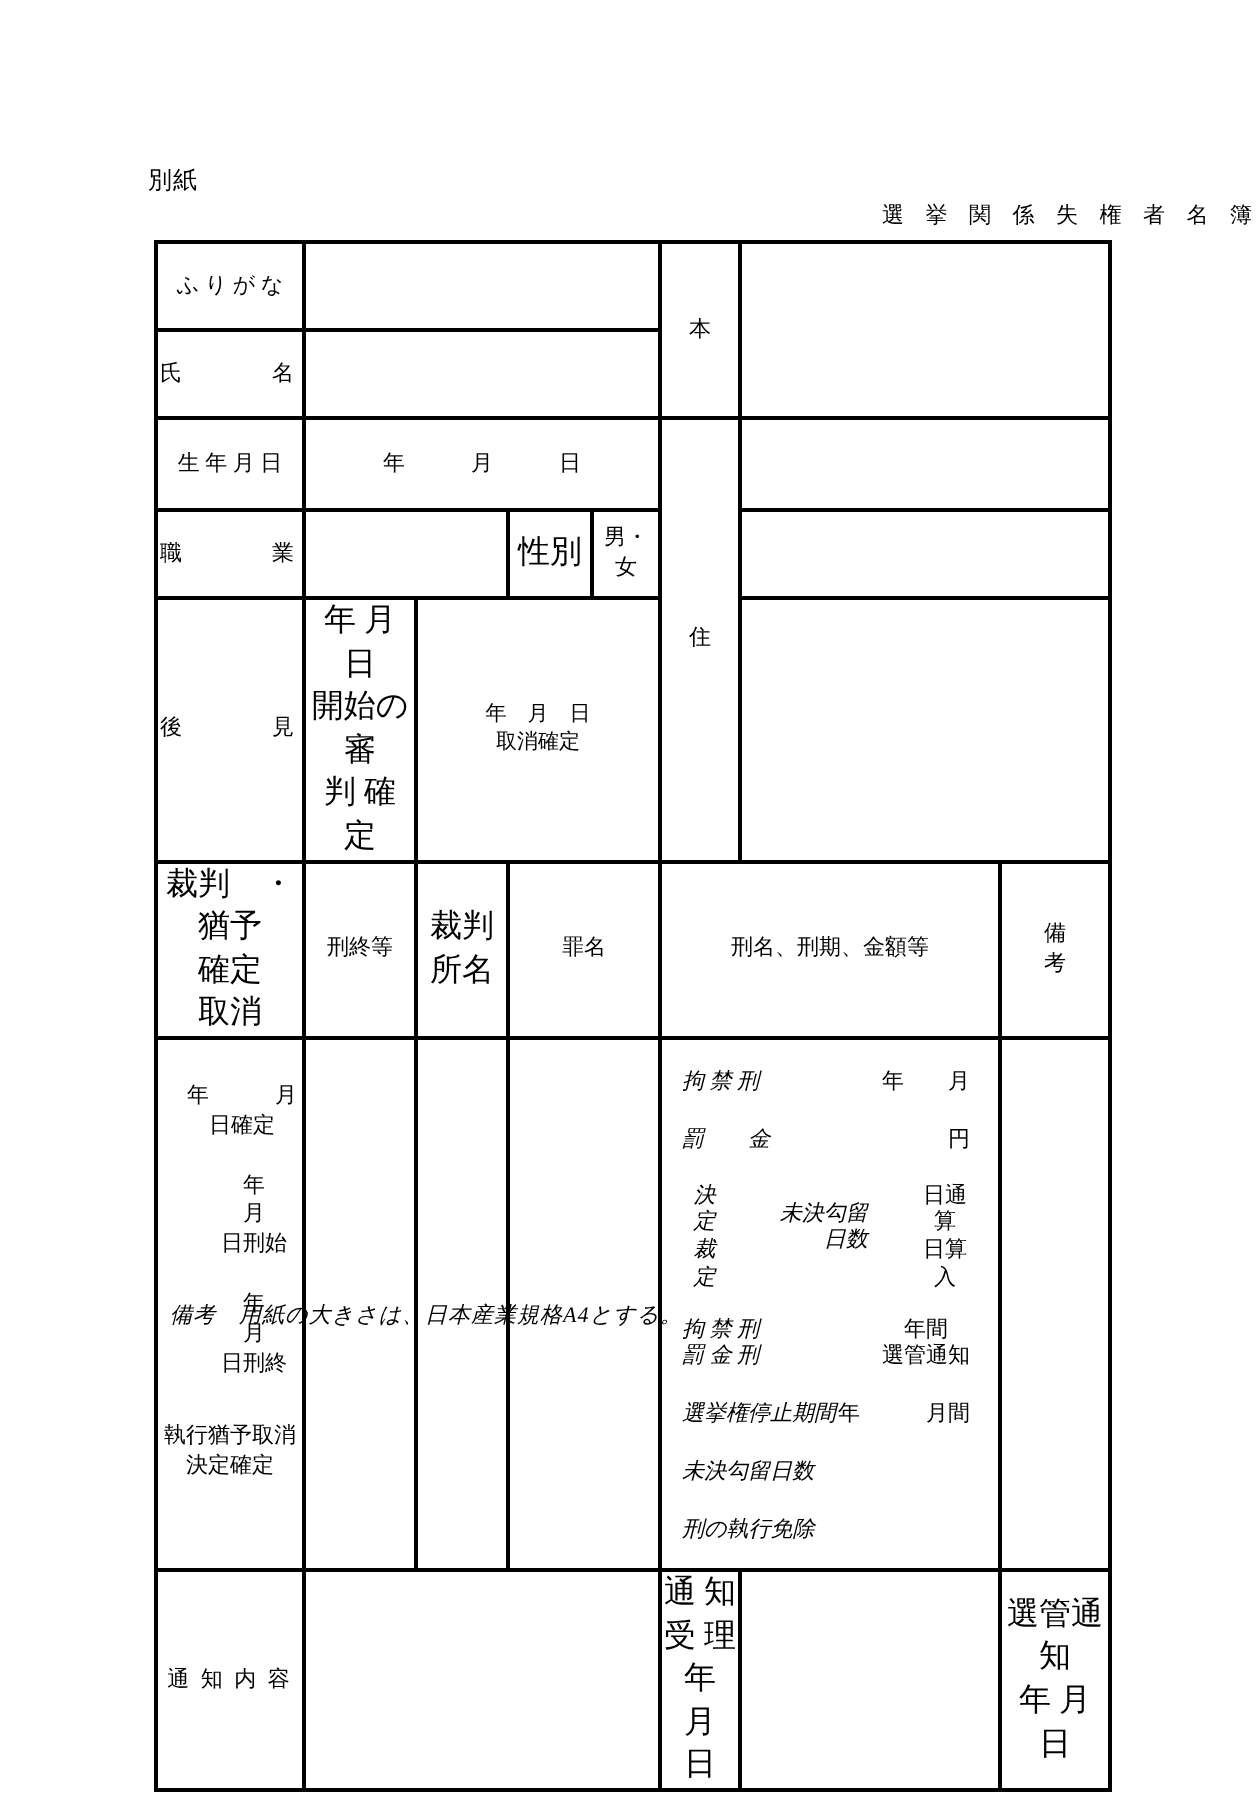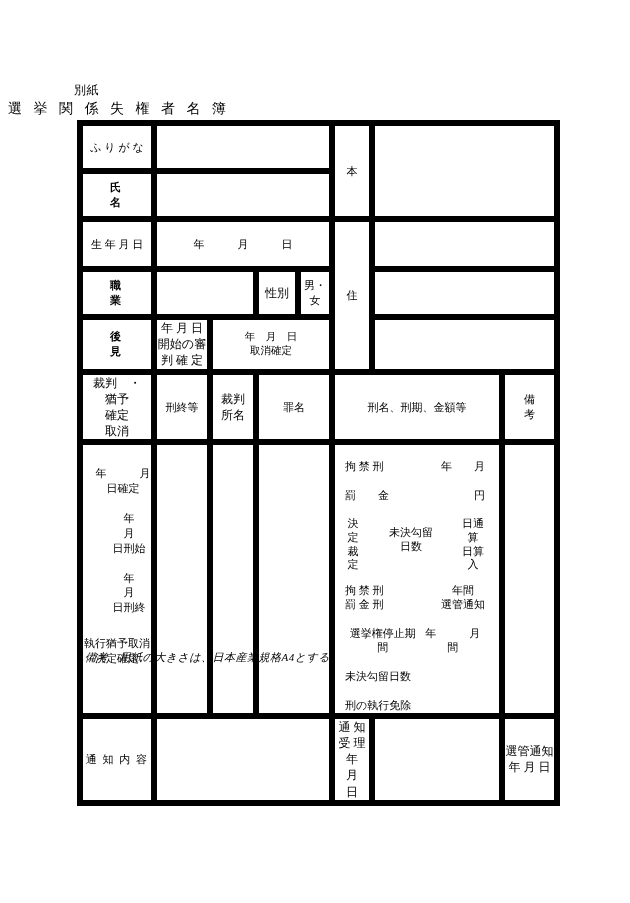--- a/index.html
+++ b/index.html
@@ -24,55 +24,55 @@
     left: 74px;
     top: 82px;
     font-size: 12px;
     letter-spacing: 0.5px;
   }
   .doc-title {
     position: absolute;
     left: 0;
     top: 100px;
     width: 630px;
-    text-align: left;
-    font-size: 14px;
+    text-align: right;
+    font-size: 11px;
     letter-spacing: 4px;
     padding-left: 8px;
     box-sizing: border-box;
   }
   table.form {
     position: absolute;
     left: 77px;
     top: 120px;
     width: 477px;
     border-collapse: collapse;
     table-layout: fixed;
     font-size: 11px;
   }
   table.form td {
-    border: 6px solid #000000;
+    border: 2px solid #000000;
     padding: 0;
     vertical-align: middle;
     text-align: center;
     line-height: 1.35;
   }
-  .sp3 { letter-spacing: 3px; font-weight: bold; }
+  .sp3 { letter-spacing: 3px; }
   .sp1 { letter-spacing: 1.5px; }
   .cellpad { padding: 6px 4px; }
   .small { font-size: 10.5px; }
-  .tiny { font-size: 12px; }
+  .tiny { font-size: 16px; }
   .lh-tight { line-height: 1.25; }
   .left { text-align: left; padding-left: 10px; margin-left: 32px; }
   .kv-row {
     display: flex;
     justify-content: space-between;
     padding: 0 14px 0 10px;
   }
-  .kv-row .k { text-align: center; }
+  .kv-row .k { text-align: right; font-style: italic; }
   .kv-row .v { }
   .inner-stack > div { padding: 3px 0; }
   .note {
     position: absolute;
     left: 85px;
     top: 650px;
     font-size: 11px;
     letter-spacing: 0.5px;
     font-style: italic;
   }

